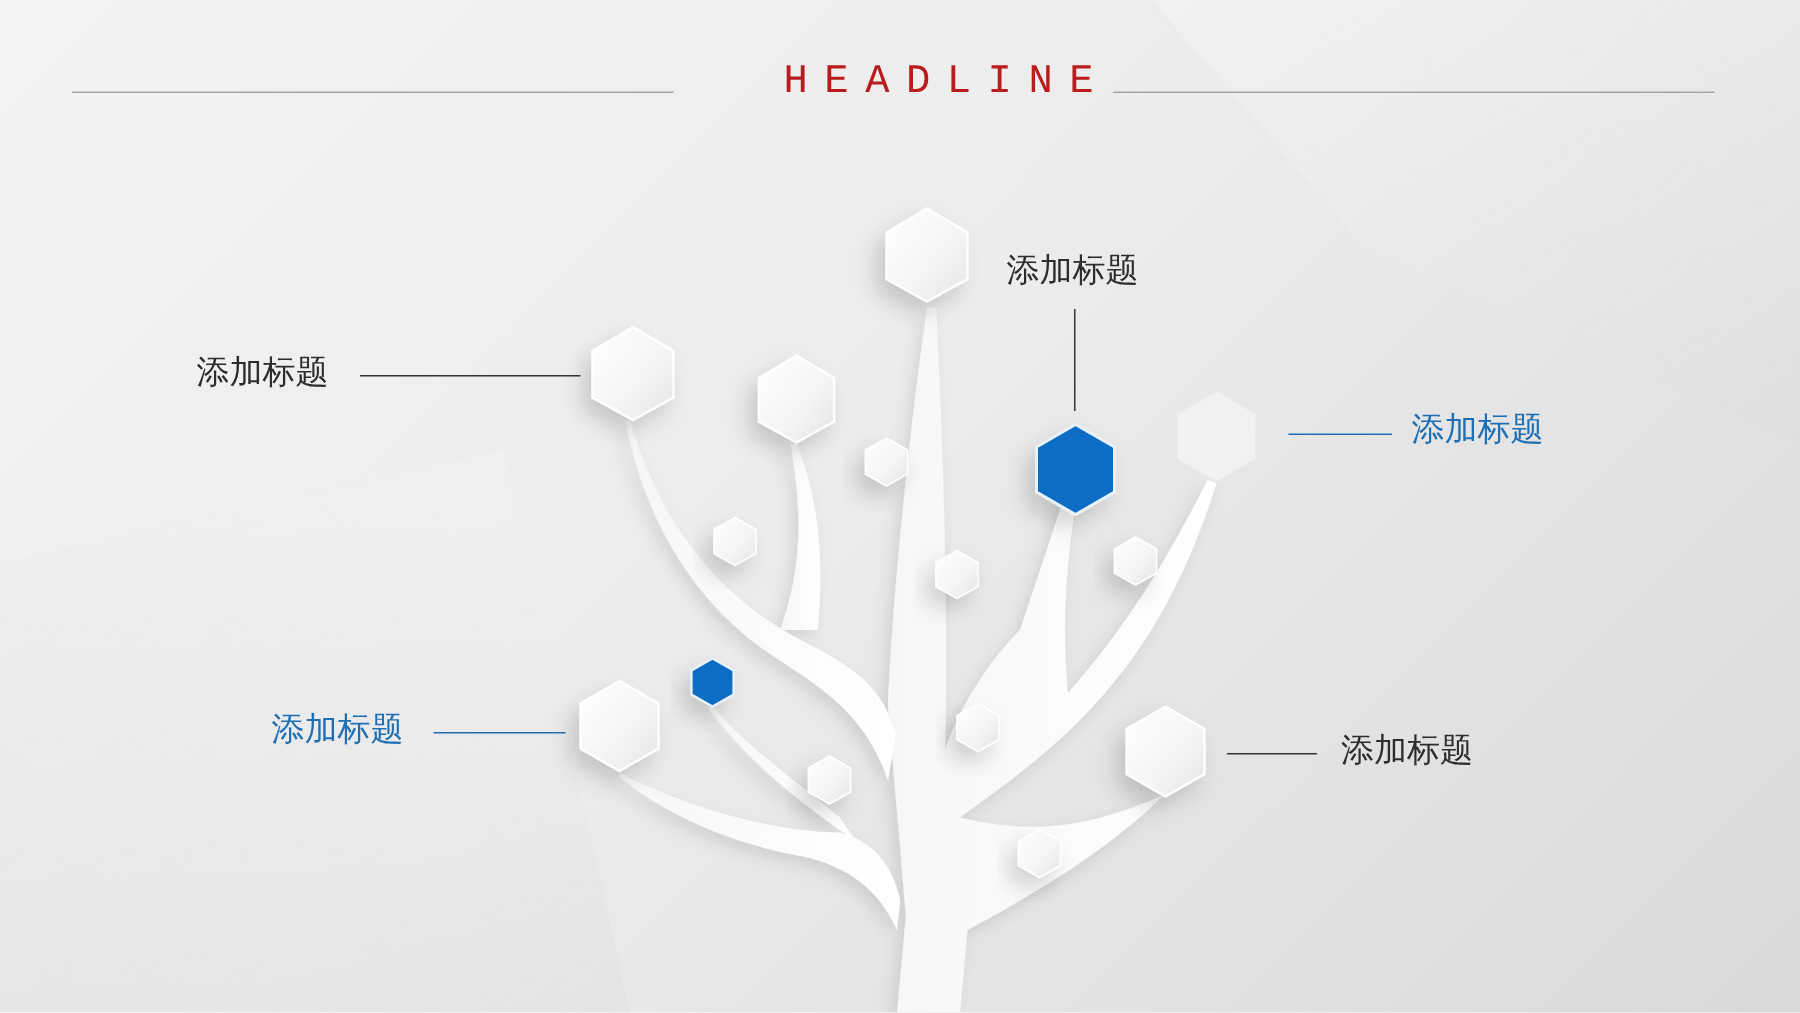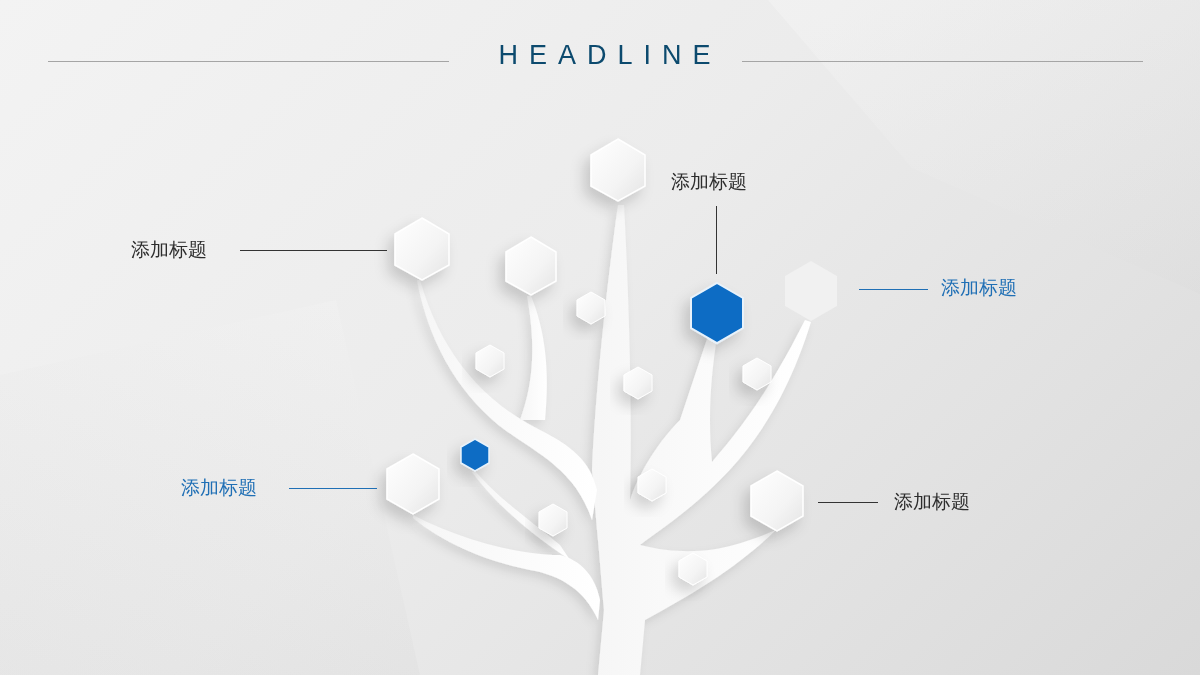--- a/index.html
+++ b/index.html
@@ -4,27 +4,27 @@
   <style>
     html, body { margin: 0; padding: 0; }
     body {
       width: 1200px; height: 675px; overflow: hidden; position: relative;
       background: linear-gradient(135deg, #f3f3f3 0%, #ececec 45%, #e2e2e2 75%, #d9d9d9 100%);
       font-family: "DejaVu Sans", "Liberation Sans", sans-serif;
     }
     .facet { position: absolute; pointer-events: none; }
     .headline-line { position: absolute; height: 1px; background: #a5a5a5; top: 61px; }
     .headline {
-      position: absolute; top: 40px; left: 480px; width: 260px; text-align: center;
-      font-family: Liberation Sans, sans-serif; font-size: 27px; letter-spacing: 11px;
-      color: #0c4a6e; font-weight: normal;
+      position: absolute; top: 40px; left: 480px; width: 260px; text-align: right;
+      font-family: Liberation Mono, monospace; font-size: 27px; letter-spacing: 11px;
+      color: #b91c1c; font-weight: normal;
     }
     svg.tree { position: absolute; left: 0; top: 0; width: 1200px; height: 675px; }
     .label {
-      position: absolute; font-size: 19px; white-space: nowrap; line-height: 24px;
+      position: absolute; font-size: 22px; white-space: nowrap; line-height: 24px;
     }
     .label.dark { color: #2d2d2d; }
     .label.blue { color: #1f6fb5; }
     .connector { position: absolute; background: #333; }
     .connector.blue { background: #1f6fb5; }
   </style>
 </head>
 <body>
 
 <div class="facet" style="left:720px;top:0;width:480px;height:420px;background:linear-gradient(160deg,rgba(255,255,255,0.25),rgba(0,0,0,0.02));clip-path:polygon(10% 0,100% 0,100% 70%,40% 40%);"></div>

